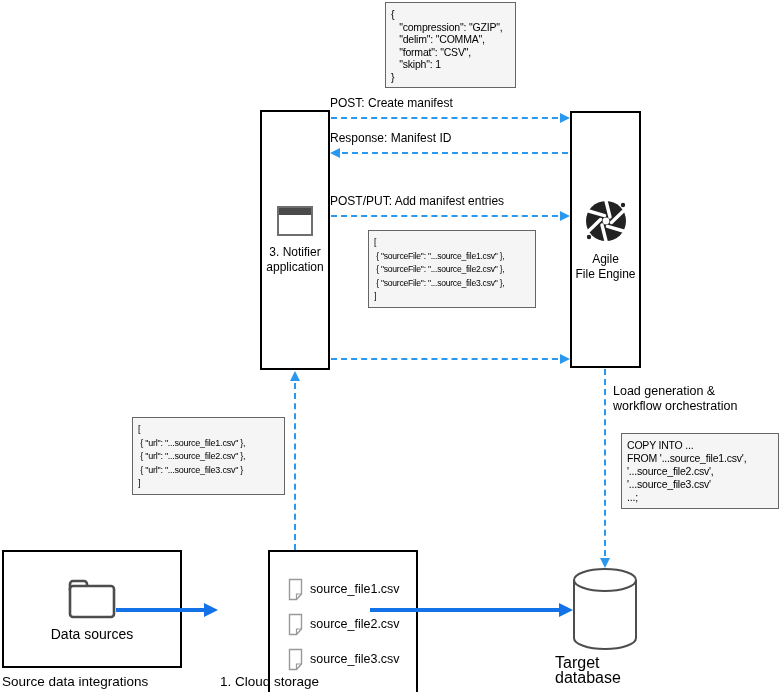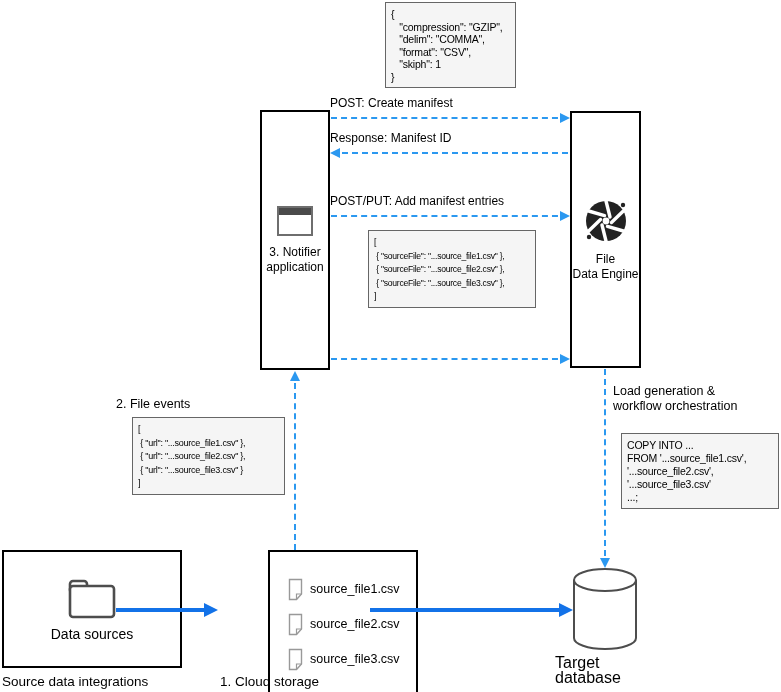--- a/index.html
+++ b/index.html
@@ -84,22 +84,22 @@
         <line x1="24" y1="4" x2="28" y2="20" transform="rotate(120 24 24)"></line>
         <line x1="24" y1="4" x2="28" y2="20" transform="rotate(180 24 24)"></line>
         <line x1="24" y1="4" x2="28" y2="20" transform="rotate(240 24 24)"></line>
         <line x1="24" y1="4" x2="28" y2="20" transform="rotate(300 24 24)"></line>
       </g>
       <circle cx="24" cy="24" r="3.4" fill="#ffffff"></circle>
       <circle cx="41" cy="8" r="2.2" fill="#222222"></circle>
       <circle cx="7" cy="40" r="2.2" fill="#222222"></circle>
     </svg>
     <div class="node-label">
-      <div>File</div>
-      <div>Data Engine</div>
+      <div>Agile</div>
+      <div>File Engine</div>
     </div>
   </div>
 
   <div class="diagram-label" style="left:330px; top:96px; width:238px;">POST: Create manifest</div>
   <div class="harrow" style="left:331px; top:117px; width:237px;">
     <span class="head-right"></span>
   </div>
 
   <div class="diagram-label" style="left:330px; top:131px; width:238px;">Response: Manifest ID</div>
   <div class="harrow" style="left:332px; top:152px; width:236px;">
@@ -116,21 +116,20 @@
     <div class="code-line"> { "sourceFile": "...source_file1.csv" },</div>
     <div class="code-line"> { "sourceFile": "...source_file2.csv" },</div>
     <div class="code-line"> { "sourceFile": "...source_file3.csv" },</div>
     <div class="code-line">]</div>
   </div>
 
   <div class="harrow" style="left:331px; top:358px; width:237px;">
     <span class="head-right"></span>
   </div>
 
-  <div class="diagram-label" style="left:116px; top:397px; width:160px; font-size:12.5px;">2. File events</div>
   <div class="code-block" style="left:132px; top:417px; width:153px; height:78px; font-size:9px; line-height:13.5px; letter-spacing:-0.25px;">
     <div class="code-line">[</div>
     <div class="code-line"> { "url": "...source_file1.csv" },</div>
     <div class="code-line"> { "url": "...source_file2.csv" },</div>
     <div class="code-line"> { "url": "...source_file3.csv" }</div>
     <div class="code-line">]</div>
   </div>
 
   <div class="varrow" style="left:294px; top:373px; height:177px;">
     <span class="head-up"></span>

